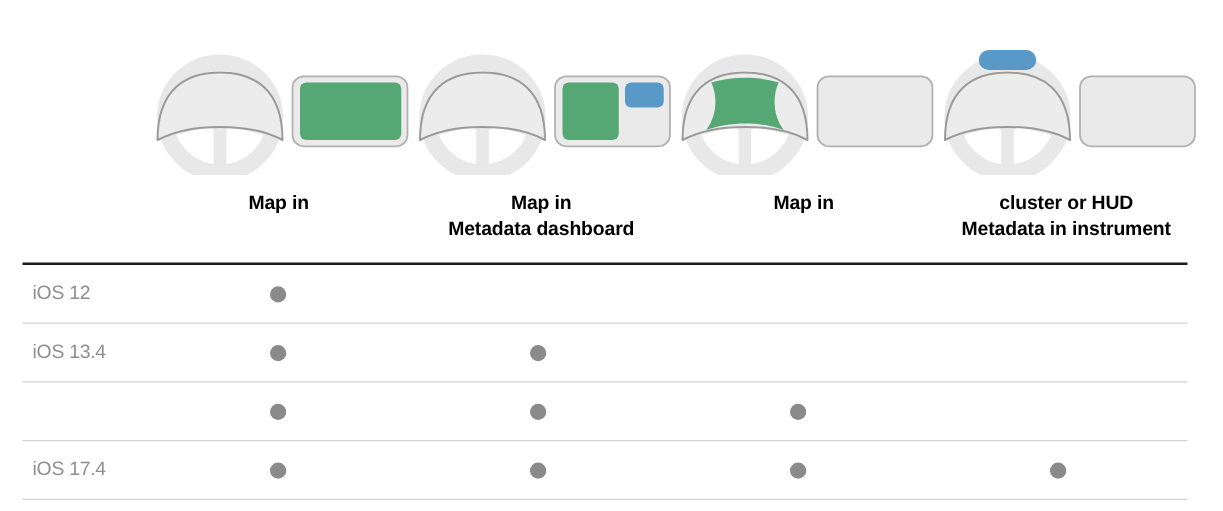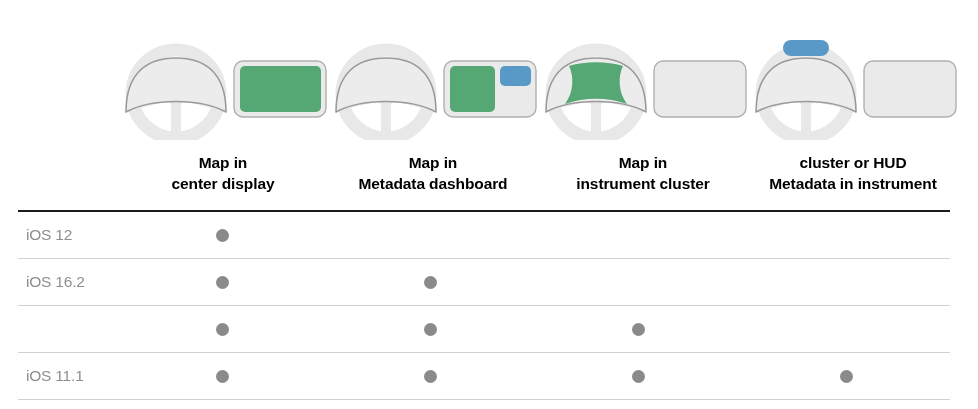--- a/index.html
+++ b/index.html
@@ -190,29 +190,27 @@
         <rect x="35" y="12" width="46" height="16" rx="8" ry="8" fill="#5899c7"></rect>
         <path d="M8 84 C8 44 30 30 58 30 C86 30 108 44 108 84 C82 70 34 70 8 84 Z" fill="#ececec" stroke="#9a9a9a" stroke-width="1.6" stroke-linejoin="round"></path>
         <rect x="116" y="33" width="92" height="56" rx="9" ry="9" fill="#eaeaea" stroke="#b0b0b0" stroke-width="1.4"></rect>
       </svg>
     </div>
   </div>
 
   <div class="head-row">
     <div class="head-cell">
       <span class="ln">Map in</span>
-      <span class="ln">center display</span>
     </div>
     <div class="head-cell">
       <span class="ln">Map in</span>
       <span class="ln">Metadata dashboard</span>
     </div>
     <div class="head-cell">
       <span class="ln">Map in</span>
-      <span class="ln">instrument cluster</span>
     </div>
     <div class="head-cell">
       <span class="ln">cluster or HUD</span>
       <span class="ln">Metadata in instrument</span>
     </div>
   </div>
 
   <div class="table">
     <div class="rule-top"></div>
 
@@ -229,58 +227,58 @@
             <span class="dot off"></span>
           </div>
         <div class="cell">
             <span class="dot off"></span>
           </div>
       </div>
     </div>
     <div class="rule"></div>
 
     <div class="row">
-      <div class="row-label">iOS 16.2</div>
-      <div class="cells">
-        <div class="cell">
-            <span class="dot"></span>
-          </div>
-        <div class="cell">
-            <span class="dot"></span>
-          </div>
-        <div class="cell">
-            <span class="dot off"></span>
-          </div>
-        <div class="cell">
-            <span class="dot off"></span>
-          </div>
-      </div>
-    </div>
-    <div class="rule"></div>
-
-    <div class="row">
-      <div class="cells">
-        <div class="cell">
-            <span class="dot"></span>
-          </div>
-        <div class="cell">
-            <span class="dot"></span>
-          </div>
-        <div class="cell">
-            <span class="dot"></span>
-          </div>
-        <div class="cell">
-            <span class="dot off"></span>
-          </div>
-      </div>
-    </div>
-    <div class="rule"></div>
-
-    <div class="row">
-      <div class="row-label">iOS 11.1</div>
+      <div class="row-label">iOS 13.4</div>
+      <div class="cells">
+        <div class="cell">
+            <span class="dot"></span>
+          </div>
+        <div class="cell">
+            <span class="dot"></span>
+          </div>
+        <div class="cell">
+            <span class="dot off"></span>
+          </div>
+        <div class="cell">
+            <span class="dot off"></span>
+          </div>
+      </div>
+    </div>
+    <div class="rule"></div>
+
+    <div class="row">
+      <div class="cells">
+        <div class="cell">
+            <span class="dot"></span>
+          </div>
+        <div class="cell">
+            <span class="dot"></span>
+          </div>
+        <div class="cell">
+            <span class="dot"></span>
+          </div>
+        <div class="cell">
+            <span class="dot off"></span>
+          </div>
+      </div>
+    </div>
+    <div class="rule"></div>
+
+    <div class="row">
+      <div class="row-label">iOS 17.4</div>
       <div class="cells">
         <div class="cell">
             <span class="dot"></span>
           </div>
         <div class="cell">
             <span class="dot"></span>
           </div>
         <div class="cell">
             <span class="dot"></span>
           </div>

